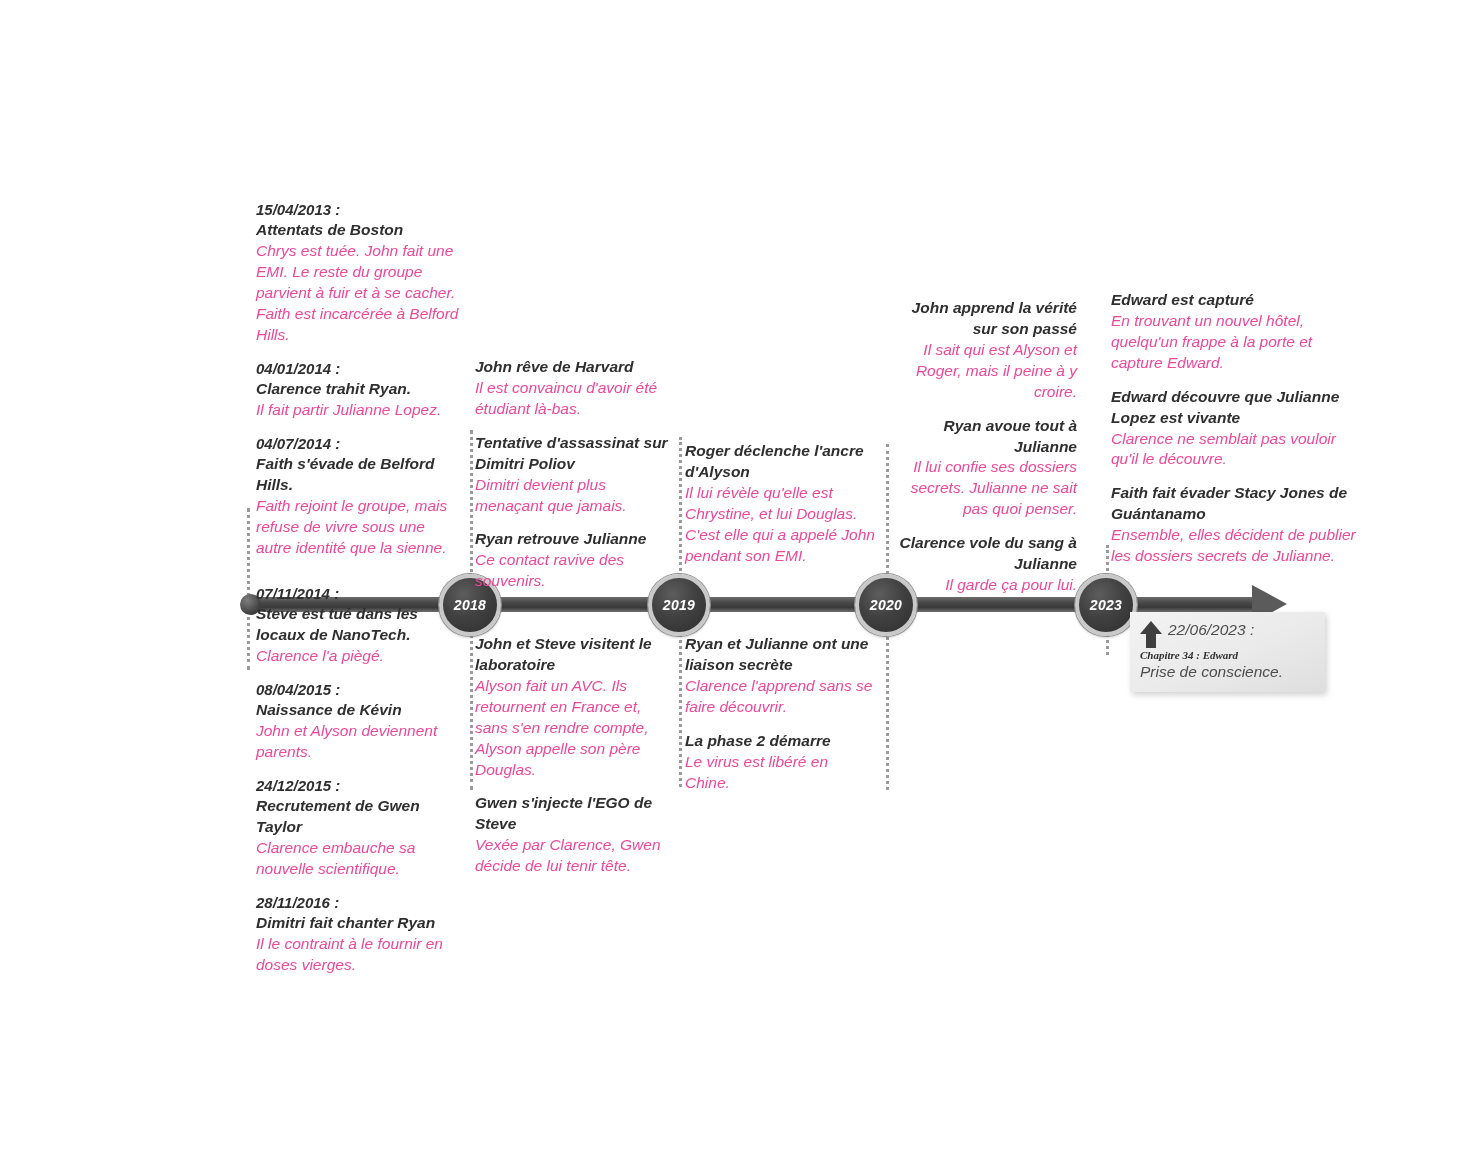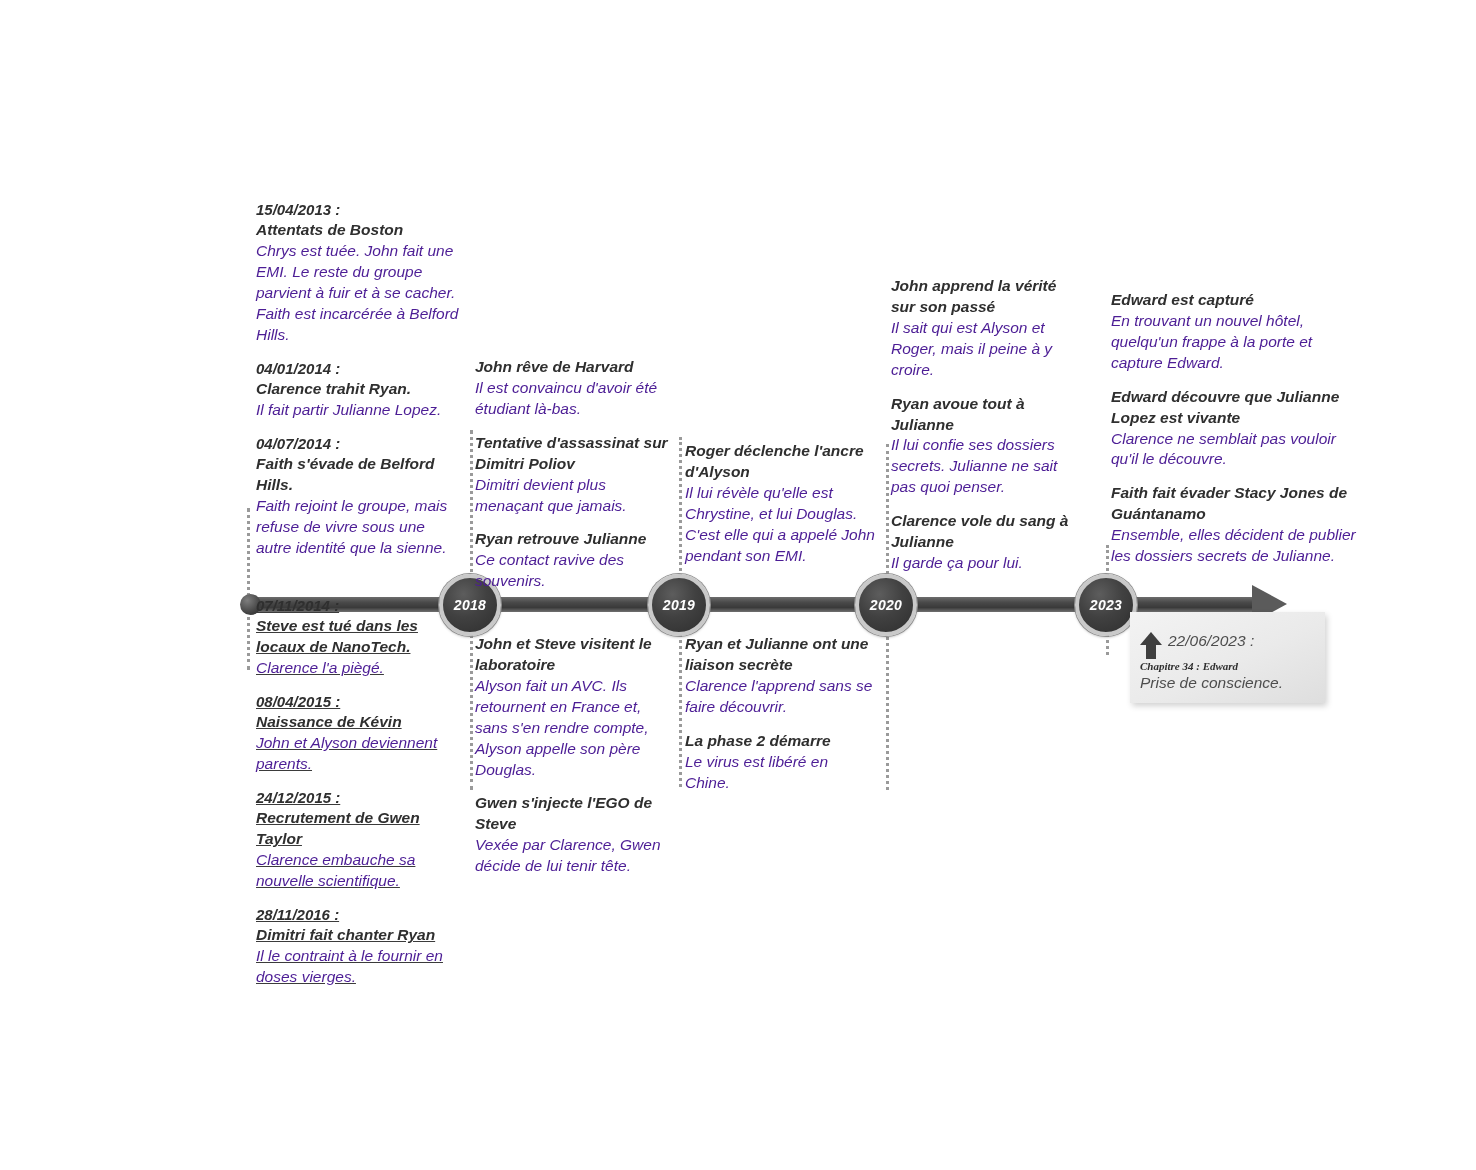--- a/index.html
+++ b/index.html
@@ -99,31 +99,31 @@
   .e-title {
     font-size: 15.5px;
     font-weight: bold;
     font-style: italic;
     color: #2f2f2f;
     line-height: 1.35;
   }
   .e-desc {
     font-size: 15.5px;
     font-style: italic;
-    color: #4c1d95;
+    color: #ec4899;
     line-height: 1.35;
   }
 
   
   .callout {
     position: absolute;
     left: 1130px;
     top: 612px;
     width: 175px;
-    padding: 19px 10px 10px 10px;
+    padding: 8px 10px 10px 10px;
     background: linear-gradient(to bottom right, #f3f3f3 0%, #eaeaea 55%, #dedede 100%);
     box-shadow: 2px 3px 6px rgba(0,0,0,0.18);
   }
   .callout-row {
     display: flex;
     align-items: flex-start;
     gap: 6px;
   }
   .up-arrow {
     flex: 0 0 auto;
@@ -209,21 +209,21 @@
       <div class="e-title">Clarence trahit Ryan.</div>
       <div class="e-desc">Il fait partir Julianne Lopez.</div>
     </div>
     <div class="entry">
       <div class="e-date">04/07/2014 :</div>
       <div class="e-title">Faith s'évade de Belford Hills.</div>
       <div class="e-desc">Faith rejoint le groupe, mais refuse de vivre sous une autre identité que la sienne.</div>
     </div>
   </div>
 
-  <div class="column" style="left:256px; top:596px; width:208px;text-decoration:underline;">
+  <div class="column" style="left:256px; top:584px; width:208px;">
     <div class="entry">
       <div class="e-date">07/11/2014 :</div>
       <div class="e-title">Steve est tué dans les locaux de NanoTech.</div>
       <div class="e-desc">Clarence l'a piègé.</div>
     </div>
     <div class="entry">
       <div class="e-date">08/04/2015 :</div>
       <div class="e-title">Naissance de Kévin</div>
       <div class="e-desc">John et Alyson deviennent parents.</div>
     </div>
@@ -276,21 +276,21 @@
     <div class="entry">
       <div class="e-title">Ryan et Julianne ont une liaison secrète</div>
       <div class="e-desc">Clarence l'apprend sans se faire découvrir.</div>
     </div>
     <div class="entry">
       <div class="e-title">La phase 2 démarre</div>
       <div class="e-desc">Le virus est libéré en Chine.</div>
     </div>
   </div>
 
-  <div class="column" style="left:891px; top:276px; width:186px;">
+  <div class="column" style="left:891px; top:298px; width:186px;text-align:right;">
     <div class="entry">
       <div class="e-title">John apprend la vérité sur son passé</div>
       <div class="e-desc">Il sait qui est Alyson et Roger, mais il peine à y croire.</div>
     </div>
     <div class="entry">
       <div class="e-title">Ryan avoue tout à Julianne</div>
       <div class="e-desc">Il lui confie ses dossiers secrets. Julianne ne sait pas quoi penser.</div>
     </div>
     <div class="entry">
       <div class="e-title">Clarence vole du sang à  Julianne</div>

